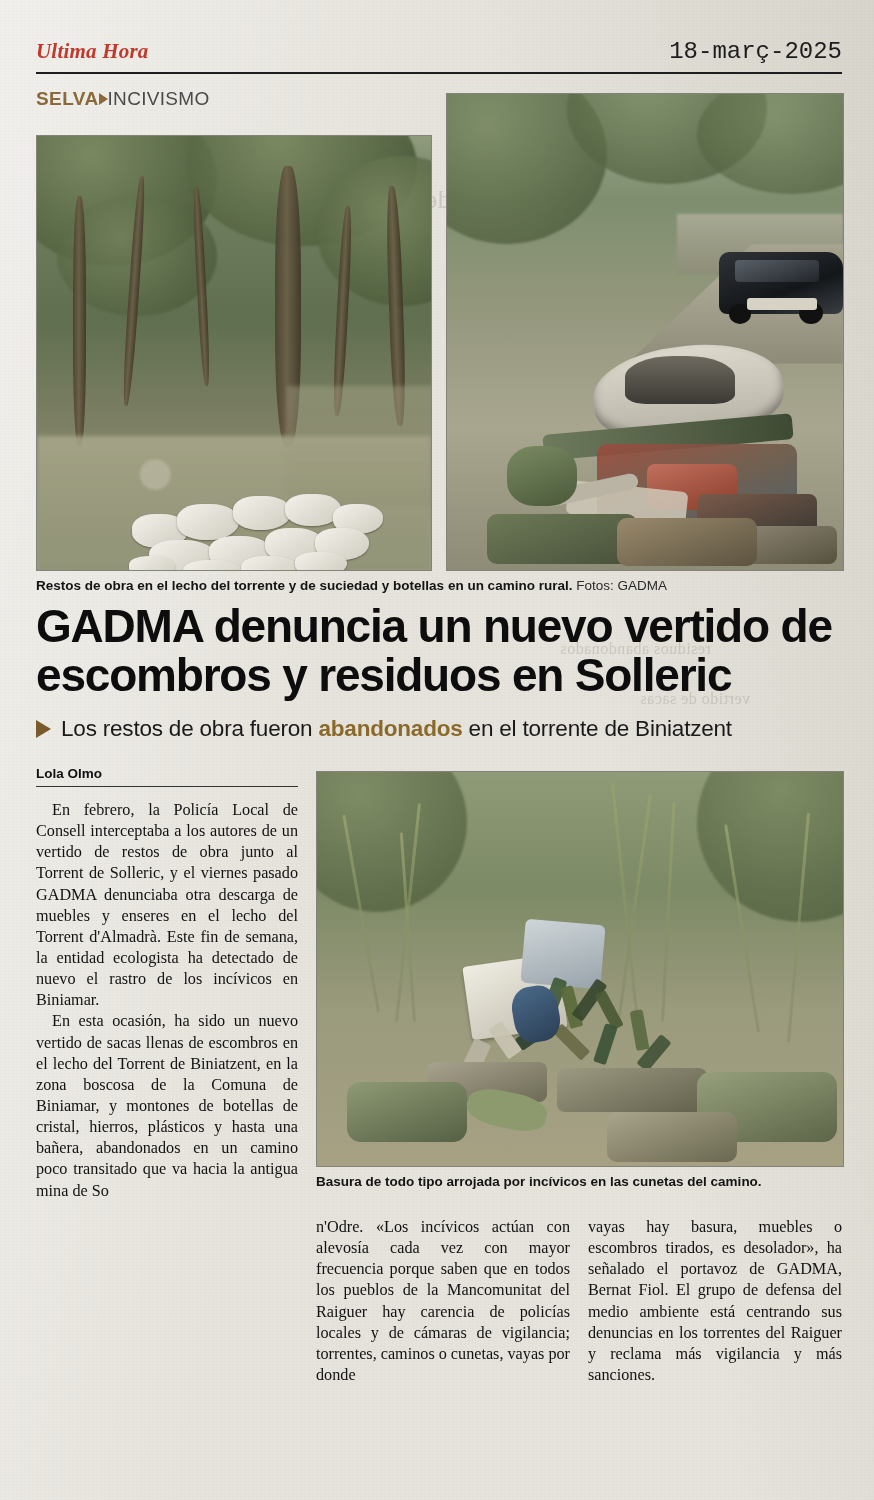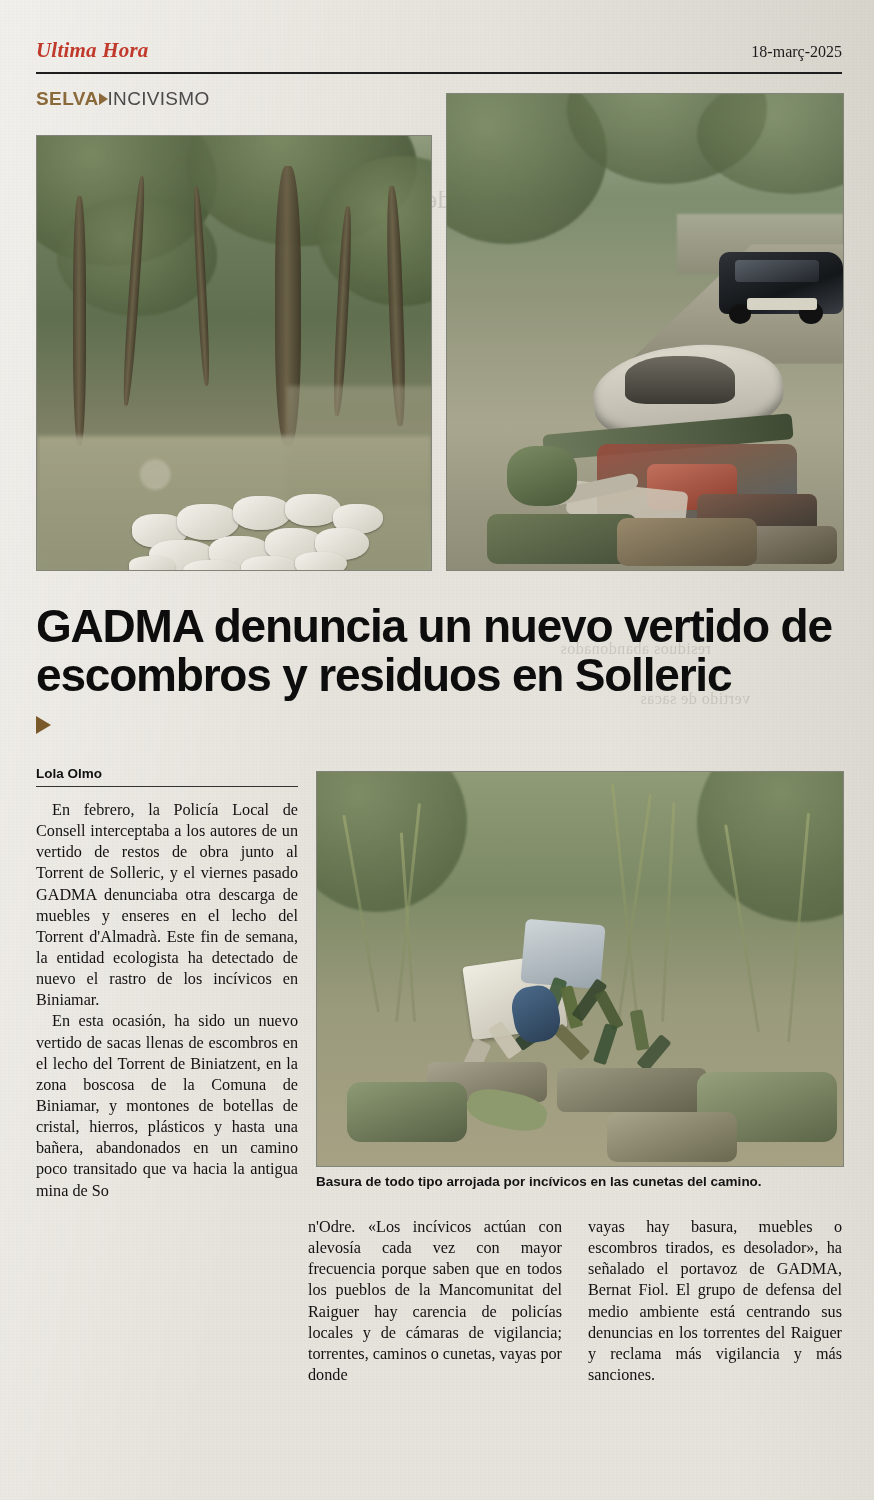--- a/index.html
+++ b/index.html
@@ -55,22 +55,22 @@
   }
   .masthead-name {
     font-family: "Liberation Serif", serif;
     font-weight: bold;
     font-style: italic;
     font-size: 21px;
     color: #c0392b;
     letter-spacing: 0.2px;
   }
   .masthead-date {
-    font-family: Liberation Serif, serif;
-    font-size: 16px;
+    font-family: Liberation Mono, monospace;
+    font-size: 24px;
     color: #1c1c1c;
   }
   .masthead-rule {
     position: absolute;
     left: 36px;
     top: 72px;
     width: 806px;
     height: 2px;
     background: #1e1e1e;
   }
@@ -261,21 +261,21 @@
     font-size: 16.2px;
     line-height: 1.305;
     color: #121212;
     text-align: justify;
     hyphens: auto;
   }
   .col p { margin: 0; text-indent: 16px; }
   .col p.first { text-indent: 0; }
 
   #col-1 { left: 36px; top: 800px; width: 262px; }
-  #col-2 { left: 308px; top: 1217px; width: 254px; }
+  #col-2 { left: 316px; top: 1217px; width: 254px; }
   #col-3 { left: 588px; top: 1217px; width: 254px; }
 </style>
 </head>
 <body>
 
 <div class="page">
 
   <div class="paper-texture"></div>
 
   <div class="bleed-text" style="left:520px; top:150px; font-size:34px; font-weight:bold;">un nuevo</div>
@@ -349,25 +349,29 @@
       <div class="debris" style="left:120px; top:392px; width:120px; height:34px; background:#cfc9ba; border-radius:6px; transform:rotate(6deg); opacity:.85;"></div>
       <div class="debris" style="left:96px; top:388px; width:96px; height:16px; background:#b9b4a4; border-radius:8px; transform:rotate(-12deg);"></div>
       <div class="debris" style="left:250px; top:400px; width:120px; height:40px; background:linear-gradient(160deg,#7a5a4a,#3c3a33); border-radius:8px;"></div>
       <div class="debris" style="left:60px; top:352px; width:70px; height:60px; background:linear-gradient(160deg,#7a8a62,#4a5a3a); border-radius:40%;"></div>
       <div class="debris" style="left:300px; top:432px; width:90px; height:38px; background:linear-gradient(160deg,#8a8272,#56513f); border-radius:8px;"></div>
       <div class="debris" style="left:40px; top:420px; width:150px; height:50px; background:linear-gradient(160deg,#6f7a58,#47513a); border-radius:10px;"></div>
       <div class="debris" style="left:170px; top:424px; width:140px; height:48px; background:linear-gradient(160deg,#9a8a6c,#5c5340); border-radius:10px;"></div>
     </div>
   </div>
 
+  <div class="photo-caption" id="caption-top">
+    <b>Restos de obra en el lecho del torrente y de suciedad y botellas en un camino rural.</b><span class="credit"> Fotos: GADMA</span>
+  </div>
 
   <div class="headline">GADMA denuncia un nuevo vertido de escombros y residuos en Solleric</div>
 
   <div class="subhead">
     <span class="subhead-arrow"></span>
+    <span><span>Los restos de obra fueron </span><b>abandonados</b><span> en el torrente de Biniatzent</span></span>
   </div>
 
   <div class="byline">Lola Olmo</div>
 
   <div class="photo" id="photo-bottles">
     <div class="inner">
       <div class="canopy" style="left:-30px; top:-40px; width:180px; height:180px; opacity:.75;"></div>
       <div class="canopy" style="left:380px; top:-50px; width:210px; height:200px; opacity:.8;"></div>
       <div class="grass" style="left:60px; top:40px; height:200px; transform:rotate(-10deg);"></div>
       <div class="grass" style="left:78px; top:30px; height:220px; transform:rotate(6deg);"></div>

